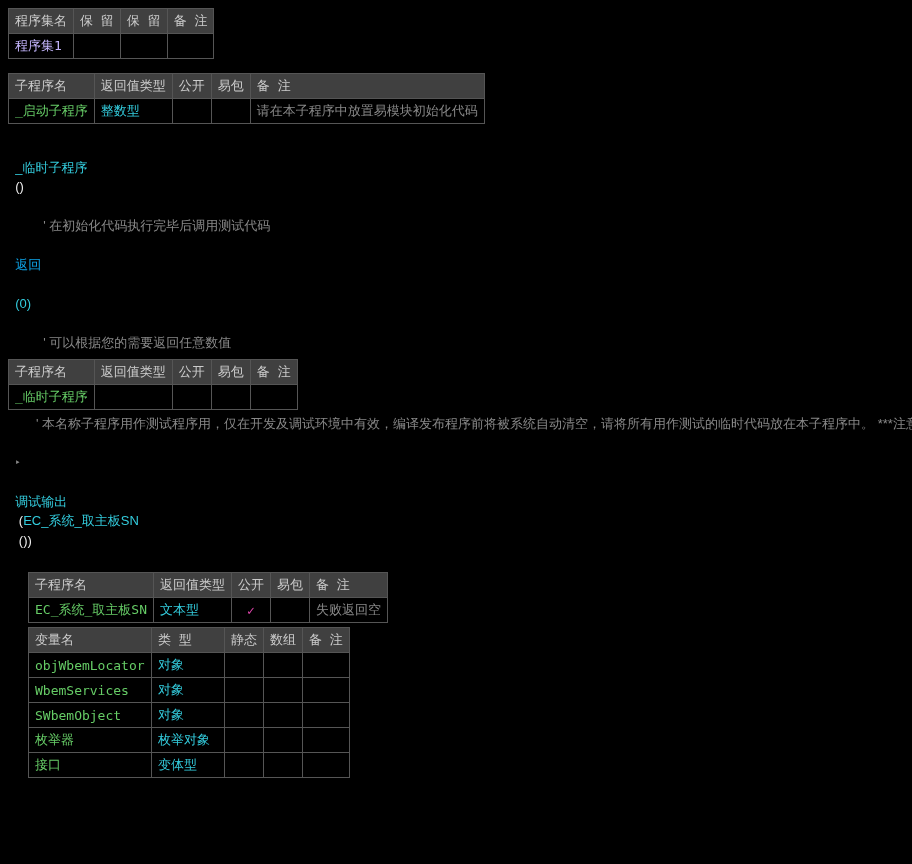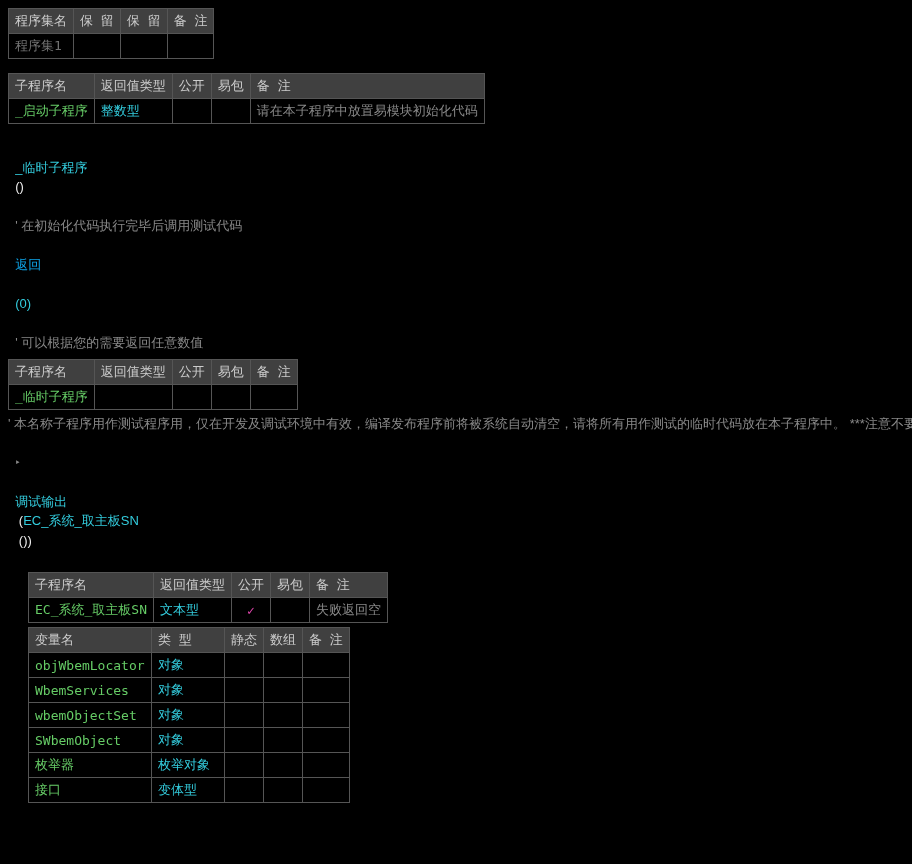--- a/index.html
+++ b/index.html
@@ -23,25 +23,25 @@
     font-weight: normal;
     white-space: nowrap;
   }
   th {
     background: #404040;
     color: #ccc;
   }
   td {
     background: #000;
   }
-  .orange { color: #737373; }
+  .orange { color: #c4b5fd; }
   .cyan { color: #33ccdd; }
   .green { color: #66cc66; }
   .magenta { color: #0ea5e9; }
-  .gray { color: #888; }
+  .gray { color: #888; margin-left: 28px; }
   .white { color: #eee; }
   .code-line {
     white-space: pre;
     line-height: 1.5;
     font-family: Liberation Sans, sans-serif;
   }
   .checkmark { color: #dd44aa; text-align: center; }
   .indent1 { padding-left: 20px; }
   .arrow { color:#888; }
 </style>
@@ -174,27 +174,20 @@
           <td></td>
         </tr>
         <tr>
           <td class="green">WbemServices</td>
           <td class="cyan">对象</td>
           <td></td>
           <td></td>
           <td></td>
         </tr>
         <tr>
-          <td class="green">wbemObjectSet</td>
-          <td class="cyan">对象</td>
-          <td></td>
-          <td></td>
-          <td></td>
-        </tr>
-        <tr>
           <td class="green">SWbemObject</td>
           <td class="cyan">对象</td>
           <td></td>
           <td></td>
           <td></td>
         </tr>
         <tr>
           <td class="green">枚举器</td>
           <td class="cyan">枚举对象</td>
           <td></td>

